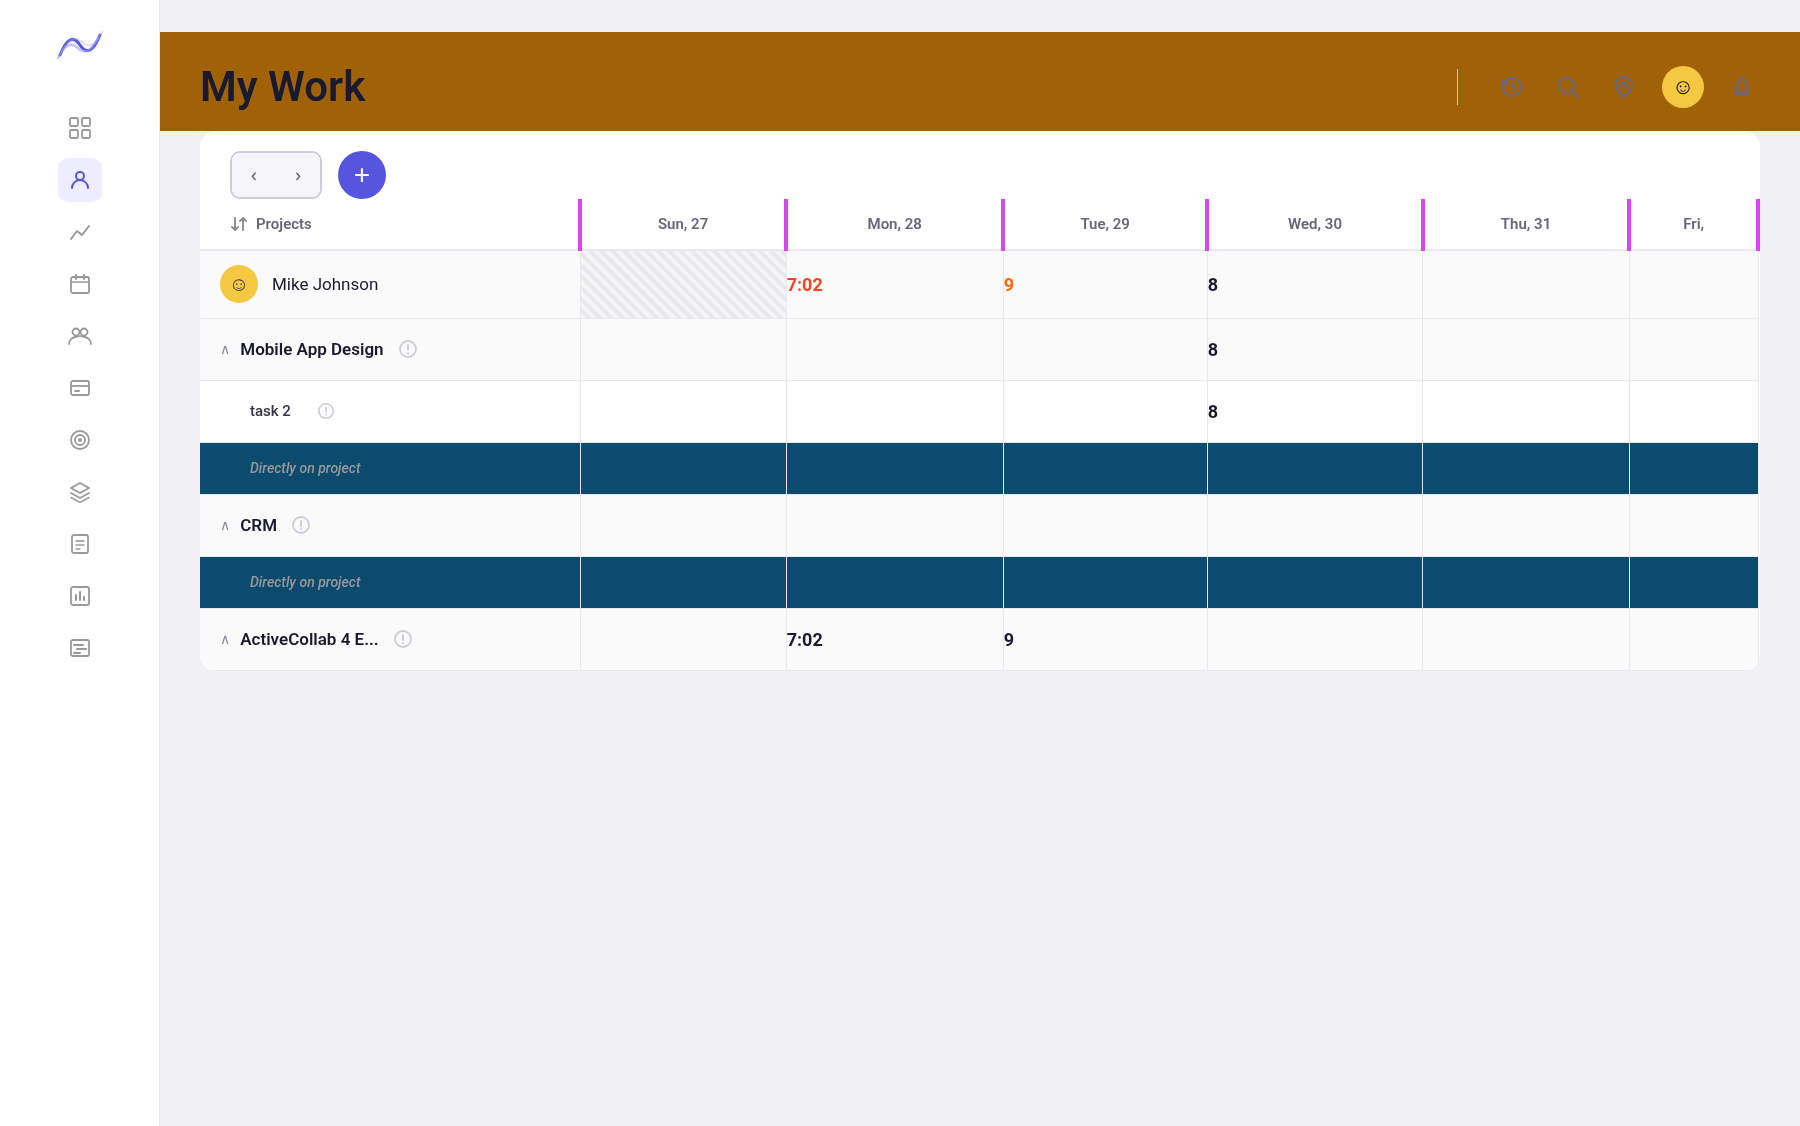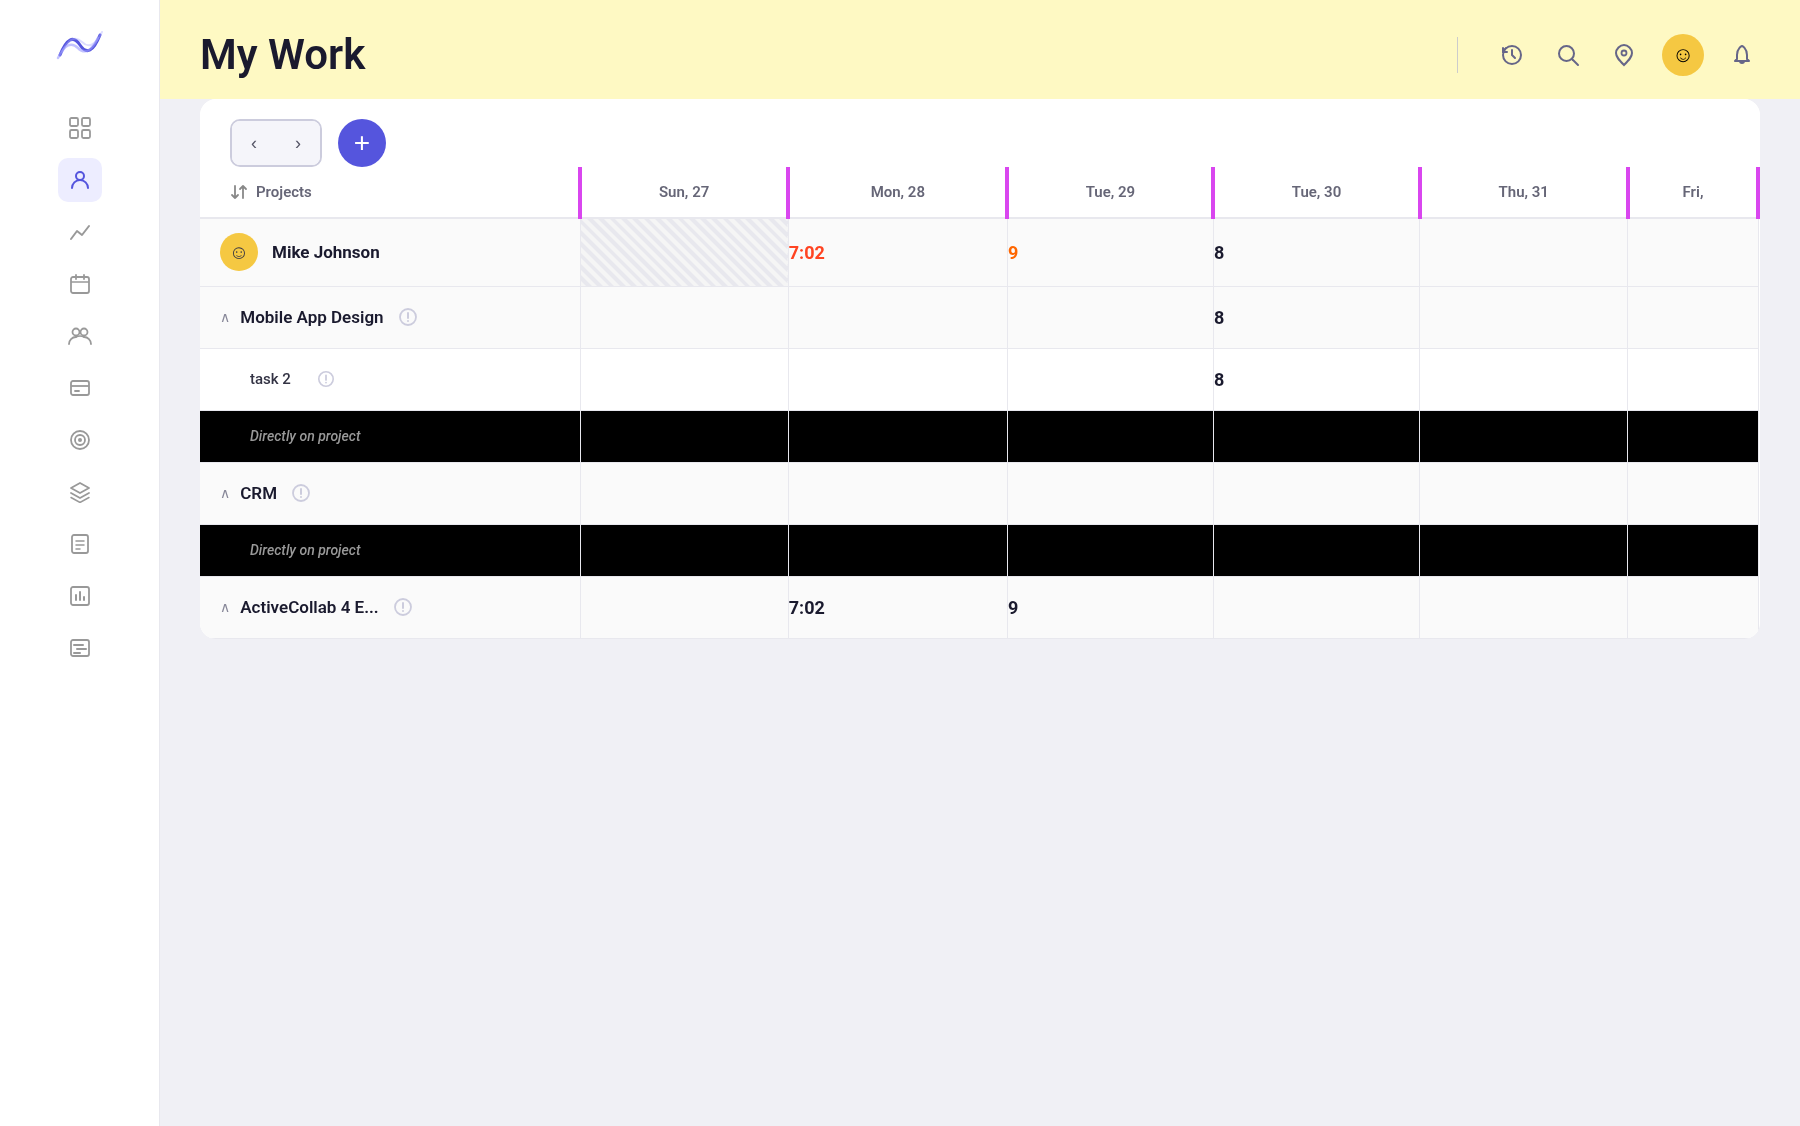--- a/index.html
+++ b/index.html
@@ -51,25 +51,26 @@
     .main {
       flex: 1;
       display: flex;
       flex-direction: column;
       padding: 0;
       overflow: hidden;
     }
 
     
     .header {
-      background: #fef9c3;
+      background: #a16207;
       padding: 30px 40px 20px 40px;
       display: flex;
       align-items: center;
       justify-content: space-between;
+      margin-top: 32px;
     }
 
     .header-left {
       display: flex;
       align-items: center;
       gap: 20px;
     }
 
     .page-title {
       font-size: 42px;
@@ -259,21 +260,21 @@
       background: #fafafa;
       height: 62px;
     }
 
     .row-task td {
       background: white;
       height: 62px;
     }
 
     .row-direct td {
-      background: #000000;
+      background: #0c4a6e;
       height: 52px;
     }
 
     .project-name {
       display: flex;
       align-items: center;
       gap: 10px;
       padding-left: 20px;
       height: 100%;
     }
@@ -320,21 +321,21 @@
       border-radius: 50%;
       background: #f5c842;
       display: flex;
       align-items: center;
       justify-content: center;
       font-size: 20px;
     }
 
     .user-name {
       font-size: 17px;
-      font-weight: 700;
+      font-weight: 400;
       color: #1a1a2e;
     }
 
     .col-sort {
       display: flex;
       align-items: center;
       gap: 8px;
       cursor: pointer;
     }
 
@@ -531,21 +532,21 @@
                   <svg width="18" height="18" viewBox="0 0 18 18" fill="none">
                     <path d="M5 3 L5 15 M2 12 L5 15 L8 12" stroke="#888" stroke-width="1.8" stroke-linecap="round" stroke-linejoin="round"></path>
                     <path d="M13 15 L13 3 M10 6 L13 3 L16 6" stroke="#888" stroke-width="1.8" stroke-linecap="round" stroke-linejoin="round"></path>
                   </svg>
                   <span>Projects</span>
                 </div>
               </th>
               <th>Sun, 27</th>
               <th>Mon, 28</th>
               <th>Tue, 29</th>
-              <th>Tue, 30</th>
+              <th>Wed, 30</th>
               <th>Thu, 31</th>
               <th>Fri,</th>
             </tr>
           </thead>
           <tbody>
 
             <tr class="row-user">
               <td class="project-col">
                 <div class="user-cell">
                   <div class="user-avatar">☺</div>

